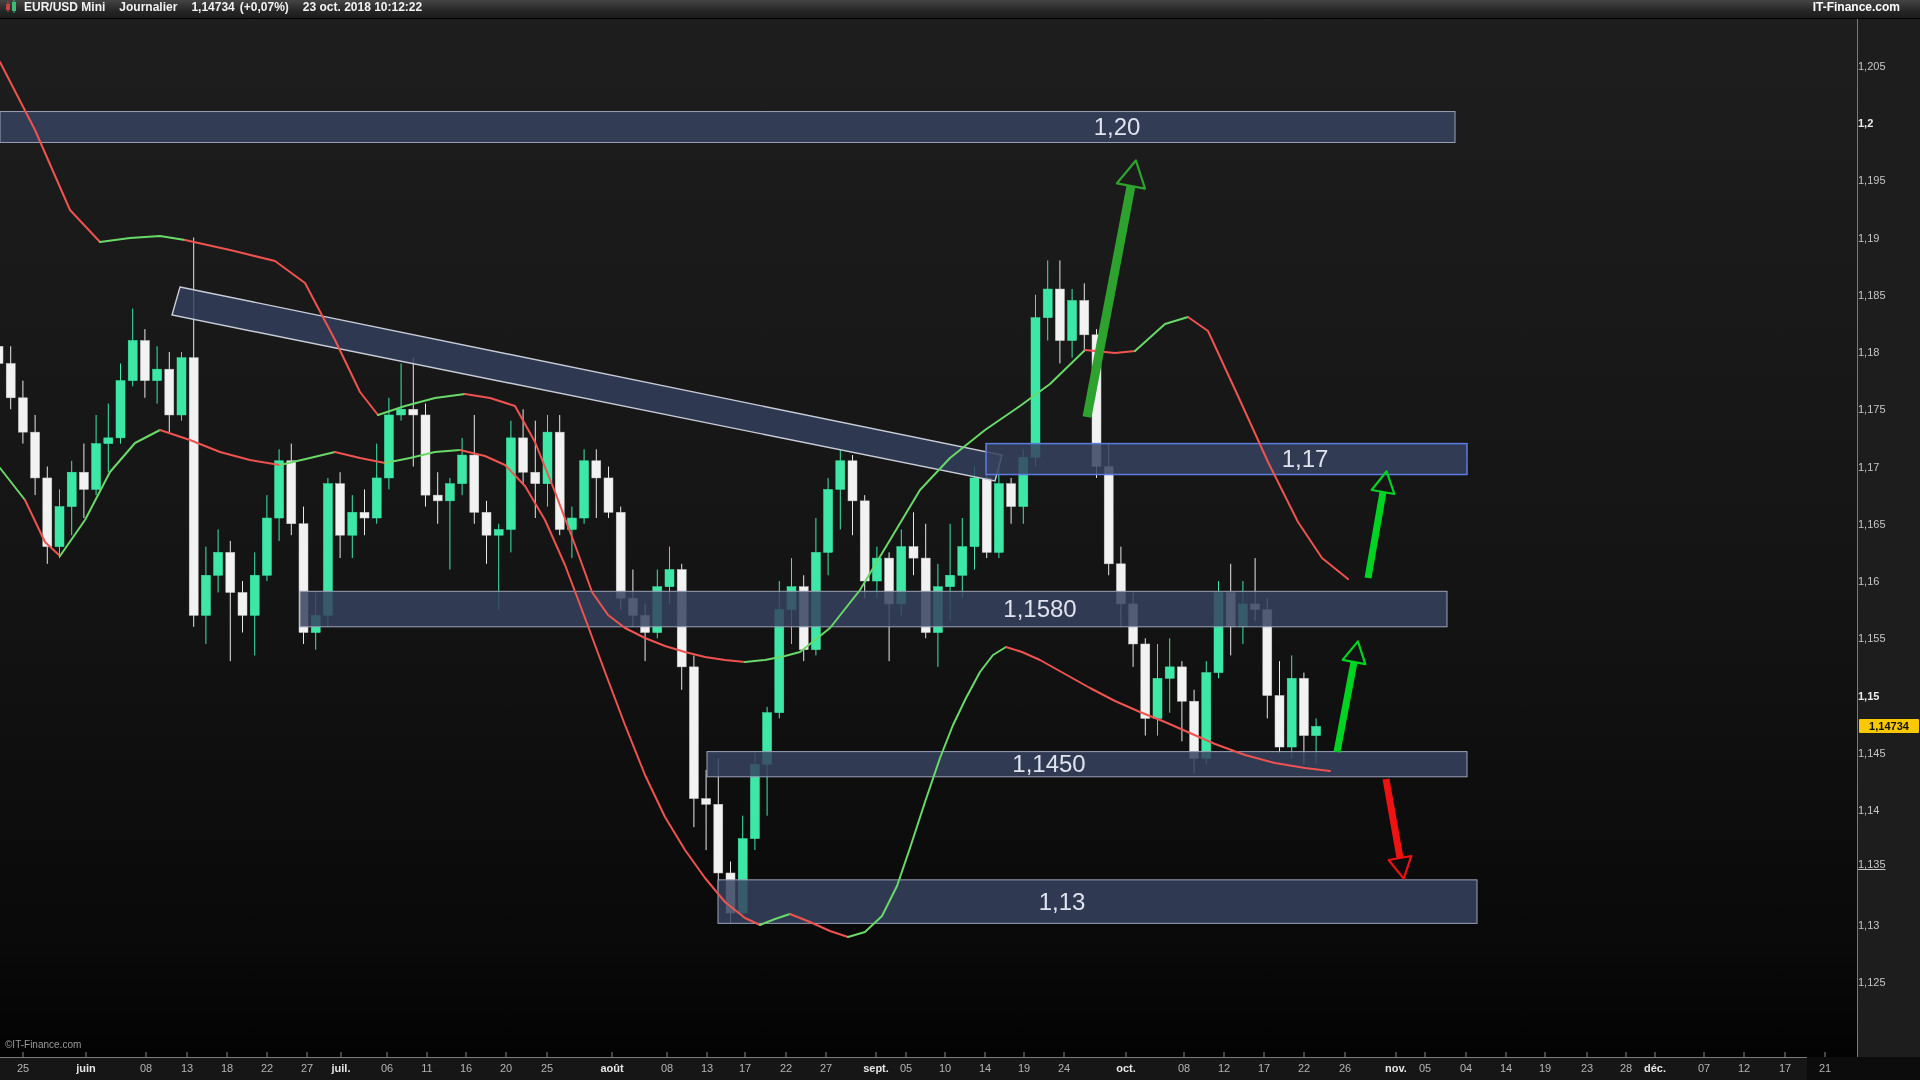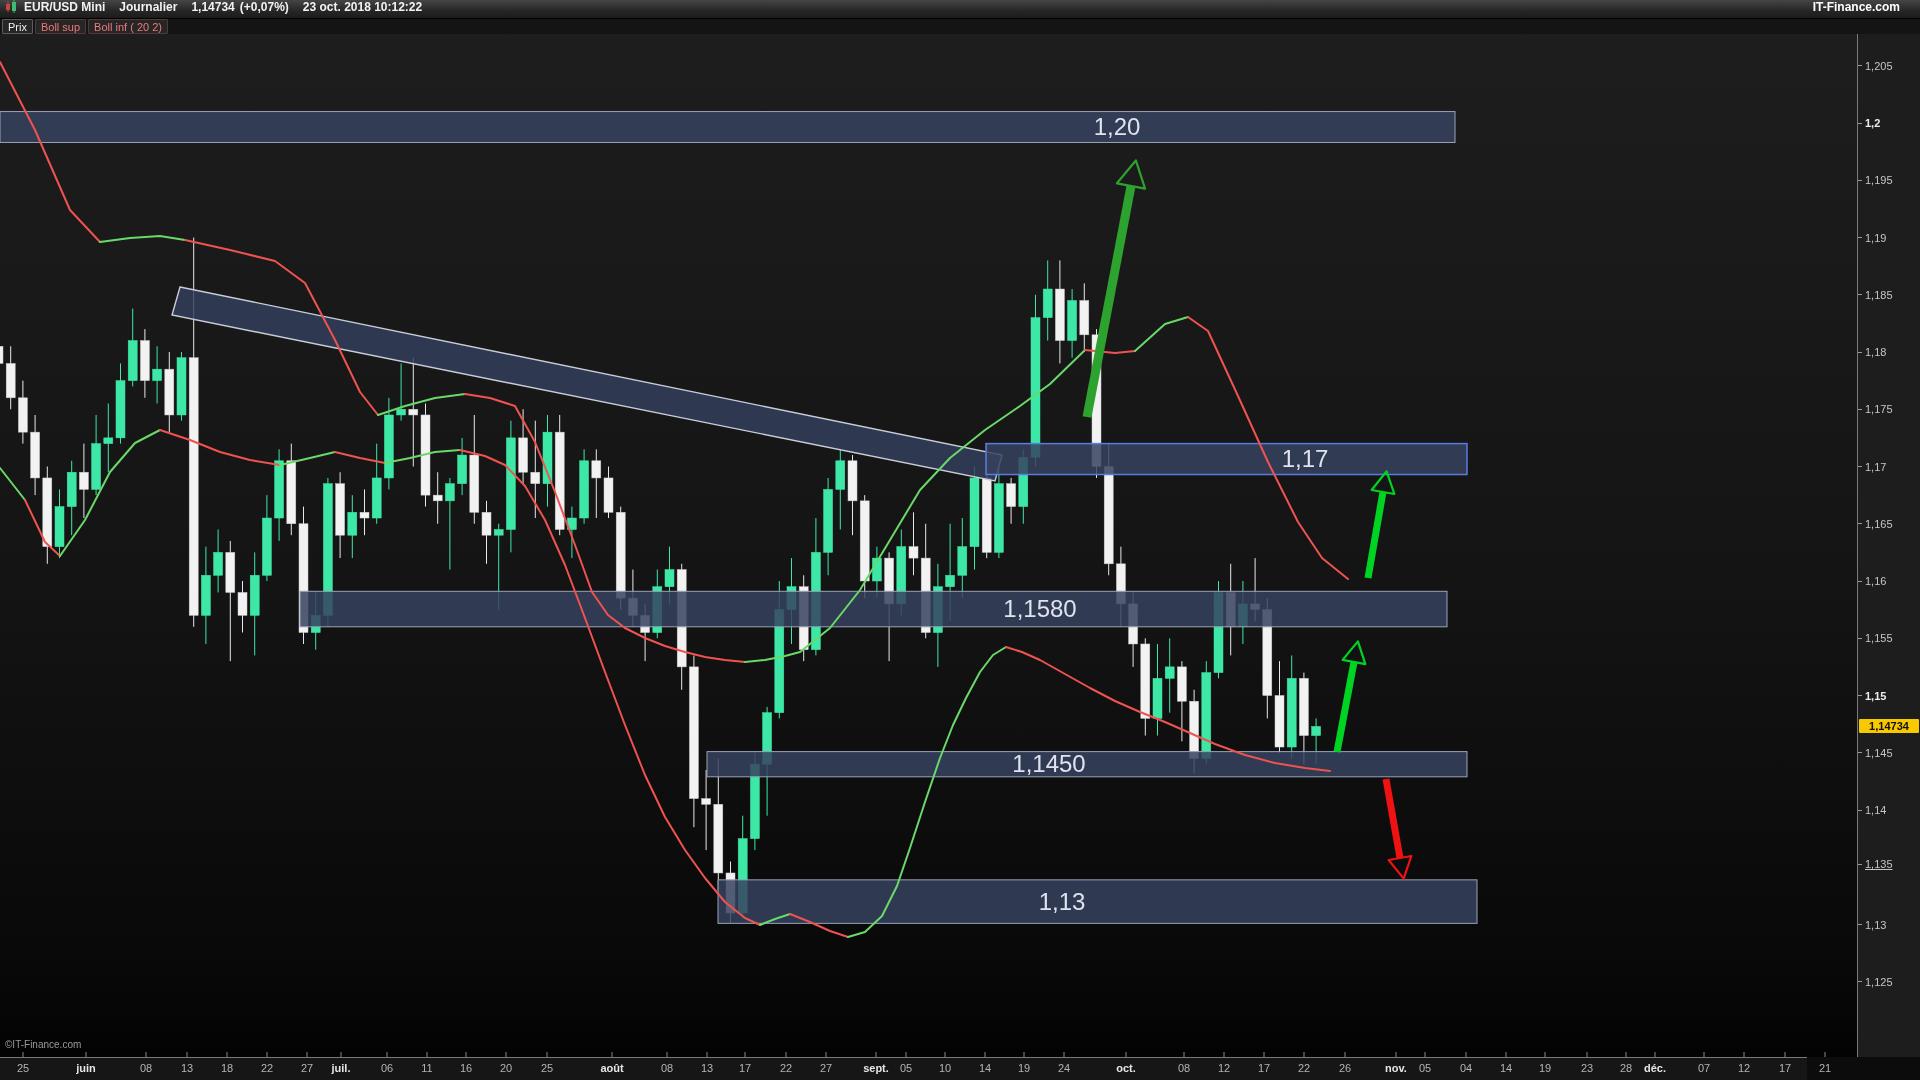--- a/index.html
+++ b/index.html
@@ -19,21 +19,21 @@
     height:13px;display:flex;align-items:center;border-radius:1px;}
   .chip.prix{color:#f0f0f0;}
   .chip.boll{color:#f07878;border-color:#4e3a3a;}
   
   #chart{position:absolute;left:0;top:0;z-index:1;
     background:linear-gradient(#1e1e1e,#141414 55%,#090909 90%,#030303);}
   #watermark{position:absolute;left:5px;top:1039px;z-index:4;color:#9a9a9a;font-size:10px;}
   
   #paxis{position:absolute;left:1857px;top:18px;width:63px;height:1039px;z-index:5;
     background:#1d1d1d;border-left:1px solid #7a7a7a;}
-  .ptick{position:absolute;left:0;height:12px;display:flex;align-items:center;color:#c6c6c6;font-size:11px;}
+  .ptick{position:absolute;left:0;height:12px;display:flex;align-items:center;color:#c6c6c6;font-size:11px;flex-direction:column;}
   .ptick .dash{width:4px;height:1px;background:#999;margin-right:3px;}
   .ptick.bold{color:#ececec;font-weight:bold;}
   #pricebadge{position:absolute;left:1px;width:60px;height:14px;background:#f8c800;color:#111;
     font-size:11px;font-weight:bold;display:flex;align-items:center;justify-content:center;border-radius:1px;}
   
   #taxis{position:absolute;left:0;top:1057px;width:1807px;height:23px;z-index:5;
     background:#161616;border-top:1px solid #7a7a7a;}
   .ttick{position:absolute;top:4px;transform:translateX(-50%);color:#b4b4b4;font-size:11px;}
   .ttick.bold{color:#e6e6e6;font-weight:bold;}
   text.zlabel{fill:#dfe3ee;font-family:"Liberation Sans",sans-serif;font-size:24px;}
@@ -57,25 +57,20 @@
     <span>Journalier</span>
     <span class="sep"></span>
     <span>1,14734</span>
     <span style="width:5px"></span>
     <span>(+0,07%)</span>
     <span class="sep"></span>
     <span>23 oct. 2018 10:12:22</span>
     <span id="brand">IT-Finance.com</span>
   </div>
 
-  <div id="indbar">
-    <span class="chip prix">Prix</span>
-    <span class="chip boll">Boll sup</span>
-    <span class="chip boll">Boll inf ( 20 2)</span>
-  </div>
 
   <svg id="chart" width="1857" height="1057">
       <g>
         <line x1="-1.5" y1="334.8249999999996" x2="-1.5" y2="386.34999999999894" stroke="#e8e8e8" stroke-width="1"></line>
         <rect x="-6" y="346.2749999999983" width="9" height="17.175000000000637" fill="#f2f2f2" stroke="#c9c9c9" stroke-width="0.5"></rect>
         <line x1="10.7" y1="346.2749999999983" x2="10.7" y2="409.249999999999" stroke="#e8e8e8" stroke-width="1"></line>
         <rect x="6.199999999999999" y="363.4499999999989" width="9" height="34.35000000000133" fill="#f2f2f2" stroke="#c9c9c9" stroke-width="0.5"></rect>
         <line x1="22.9" y1="380.6249999999996" x2="22.9" y2="443.6000000000003" stroke="#e8e8e8" stroke-width="1"></line>
         <rect x="18.4" y="397.80000000000024" width="9" height="34.34999999999877" fill="#f2f2f2" stroke="#c9c9c9" stroke-width="0.5"></rect>
         <line x1="35.099999999999994" y1="414.9749999999984" x2="35.099999999999994" y2="495.1249999999997" stroke="#e8e8e8" stroke-width="1"></line>

